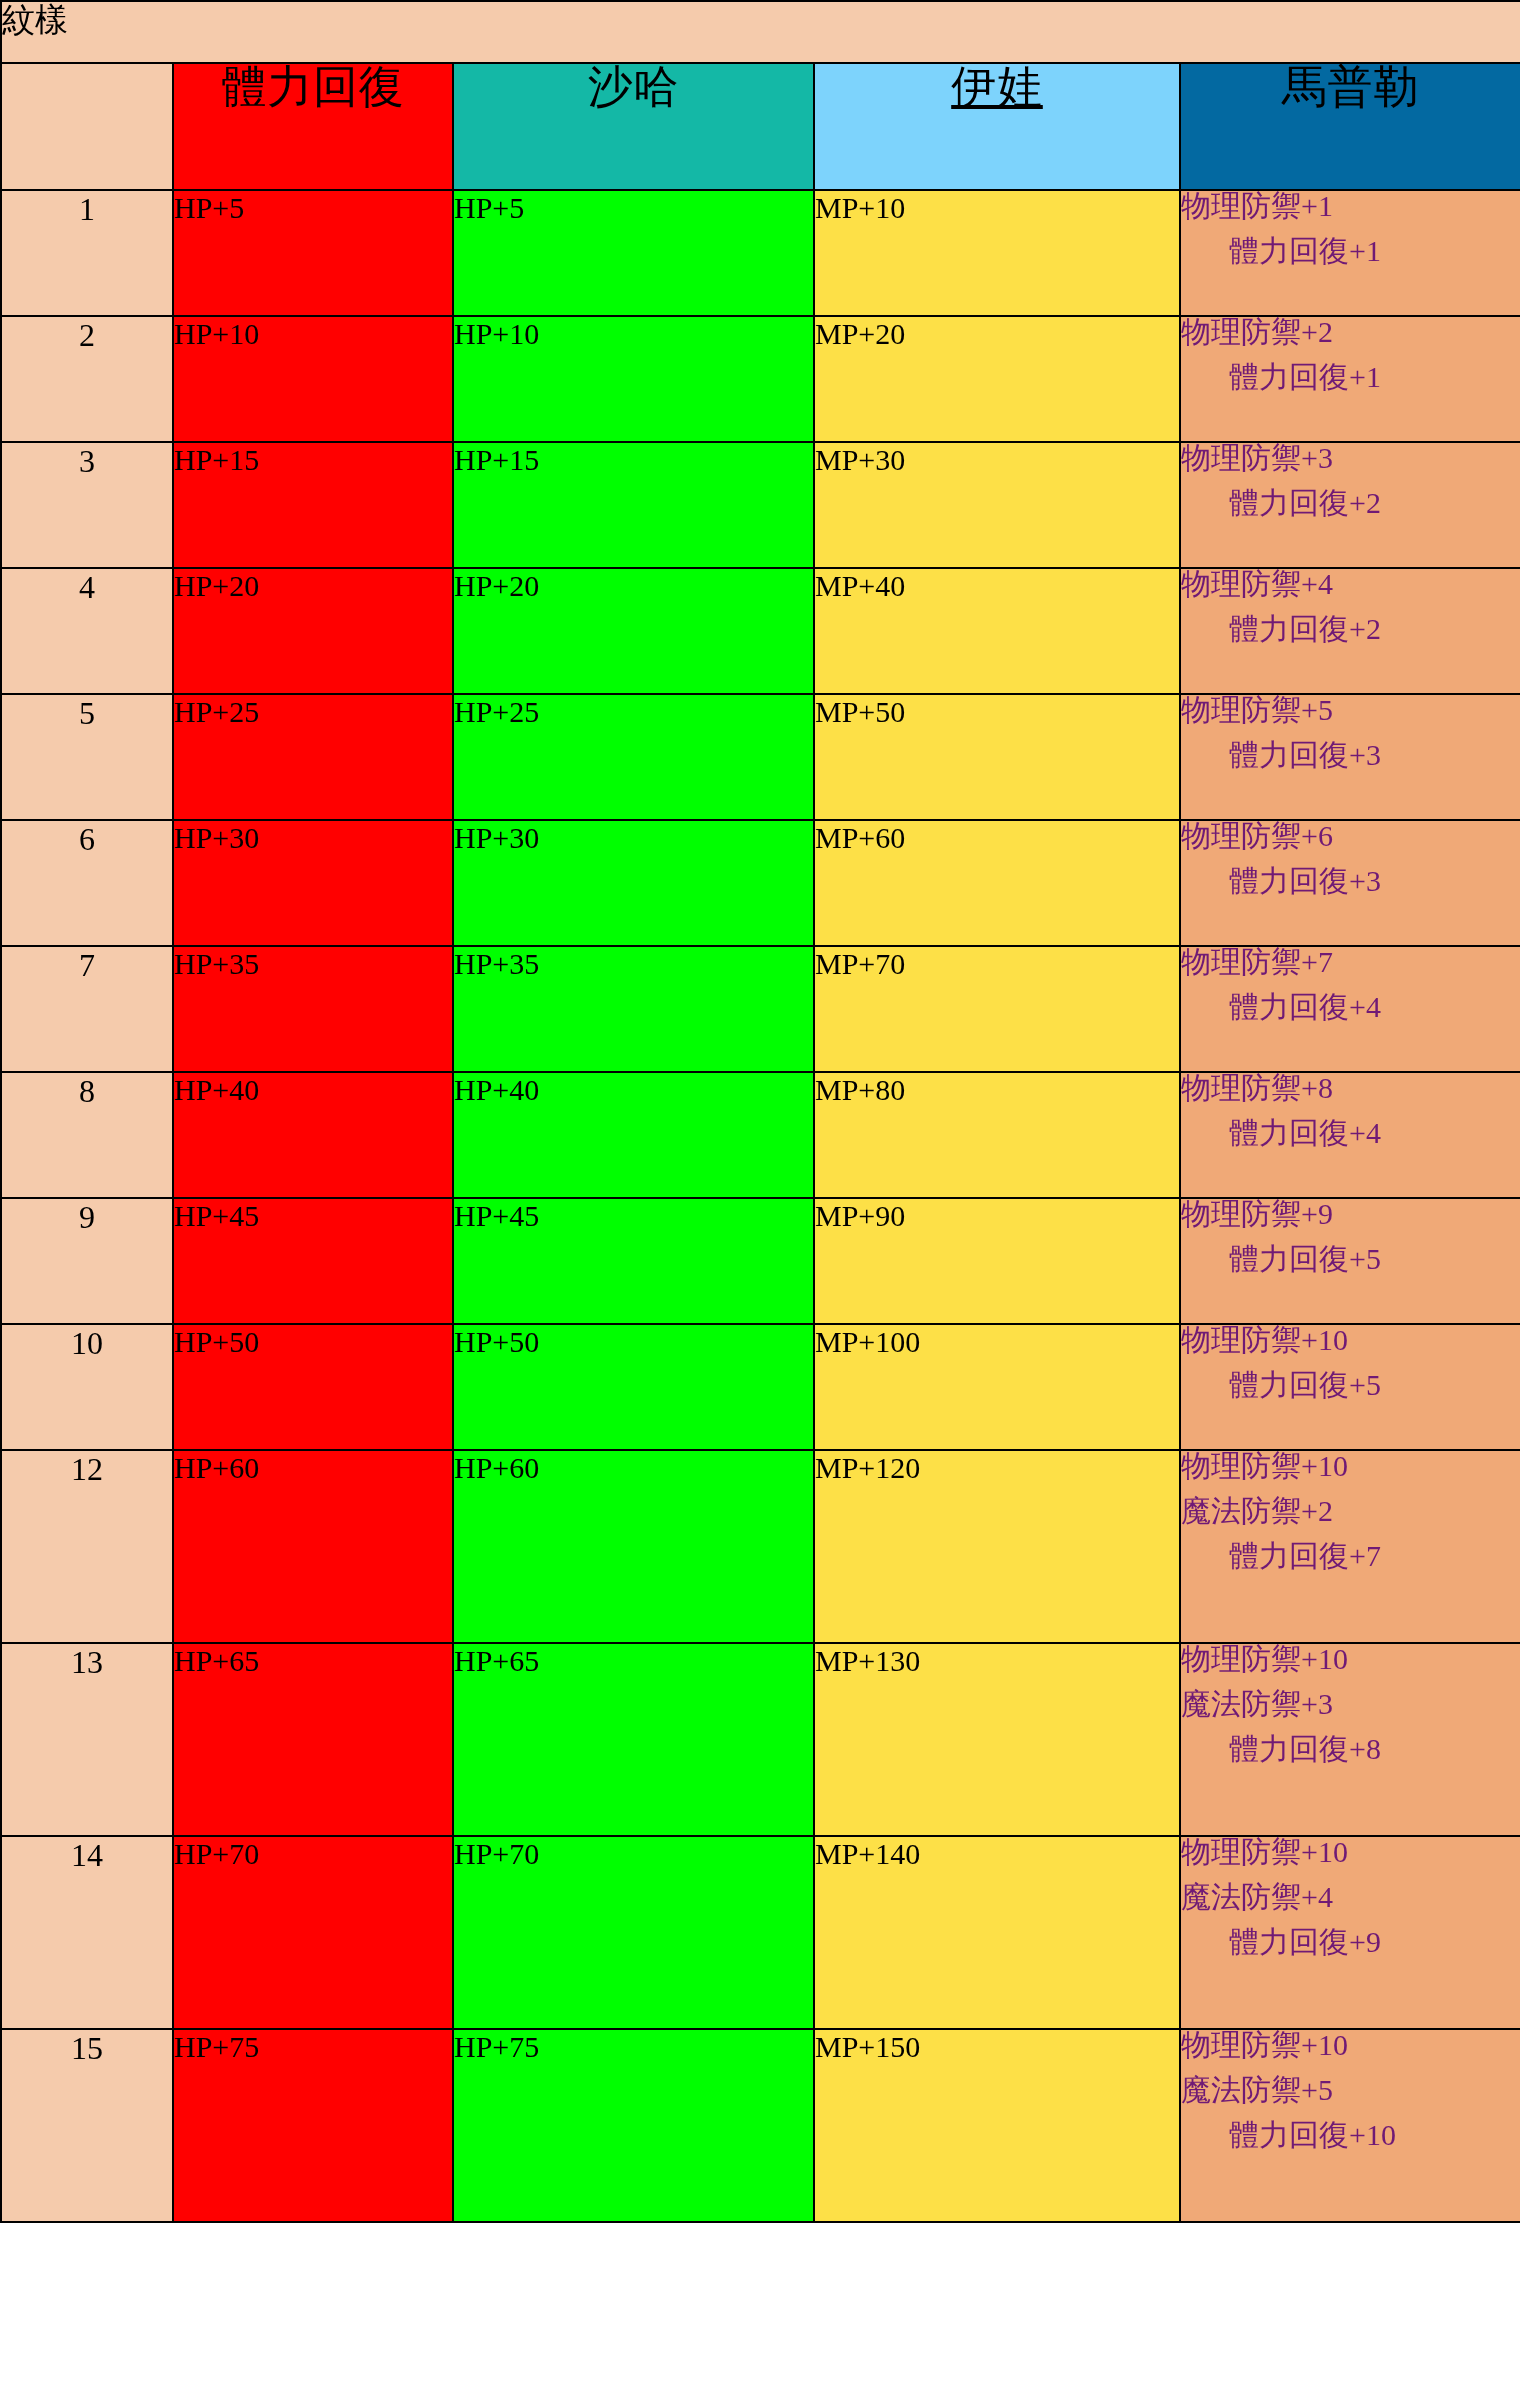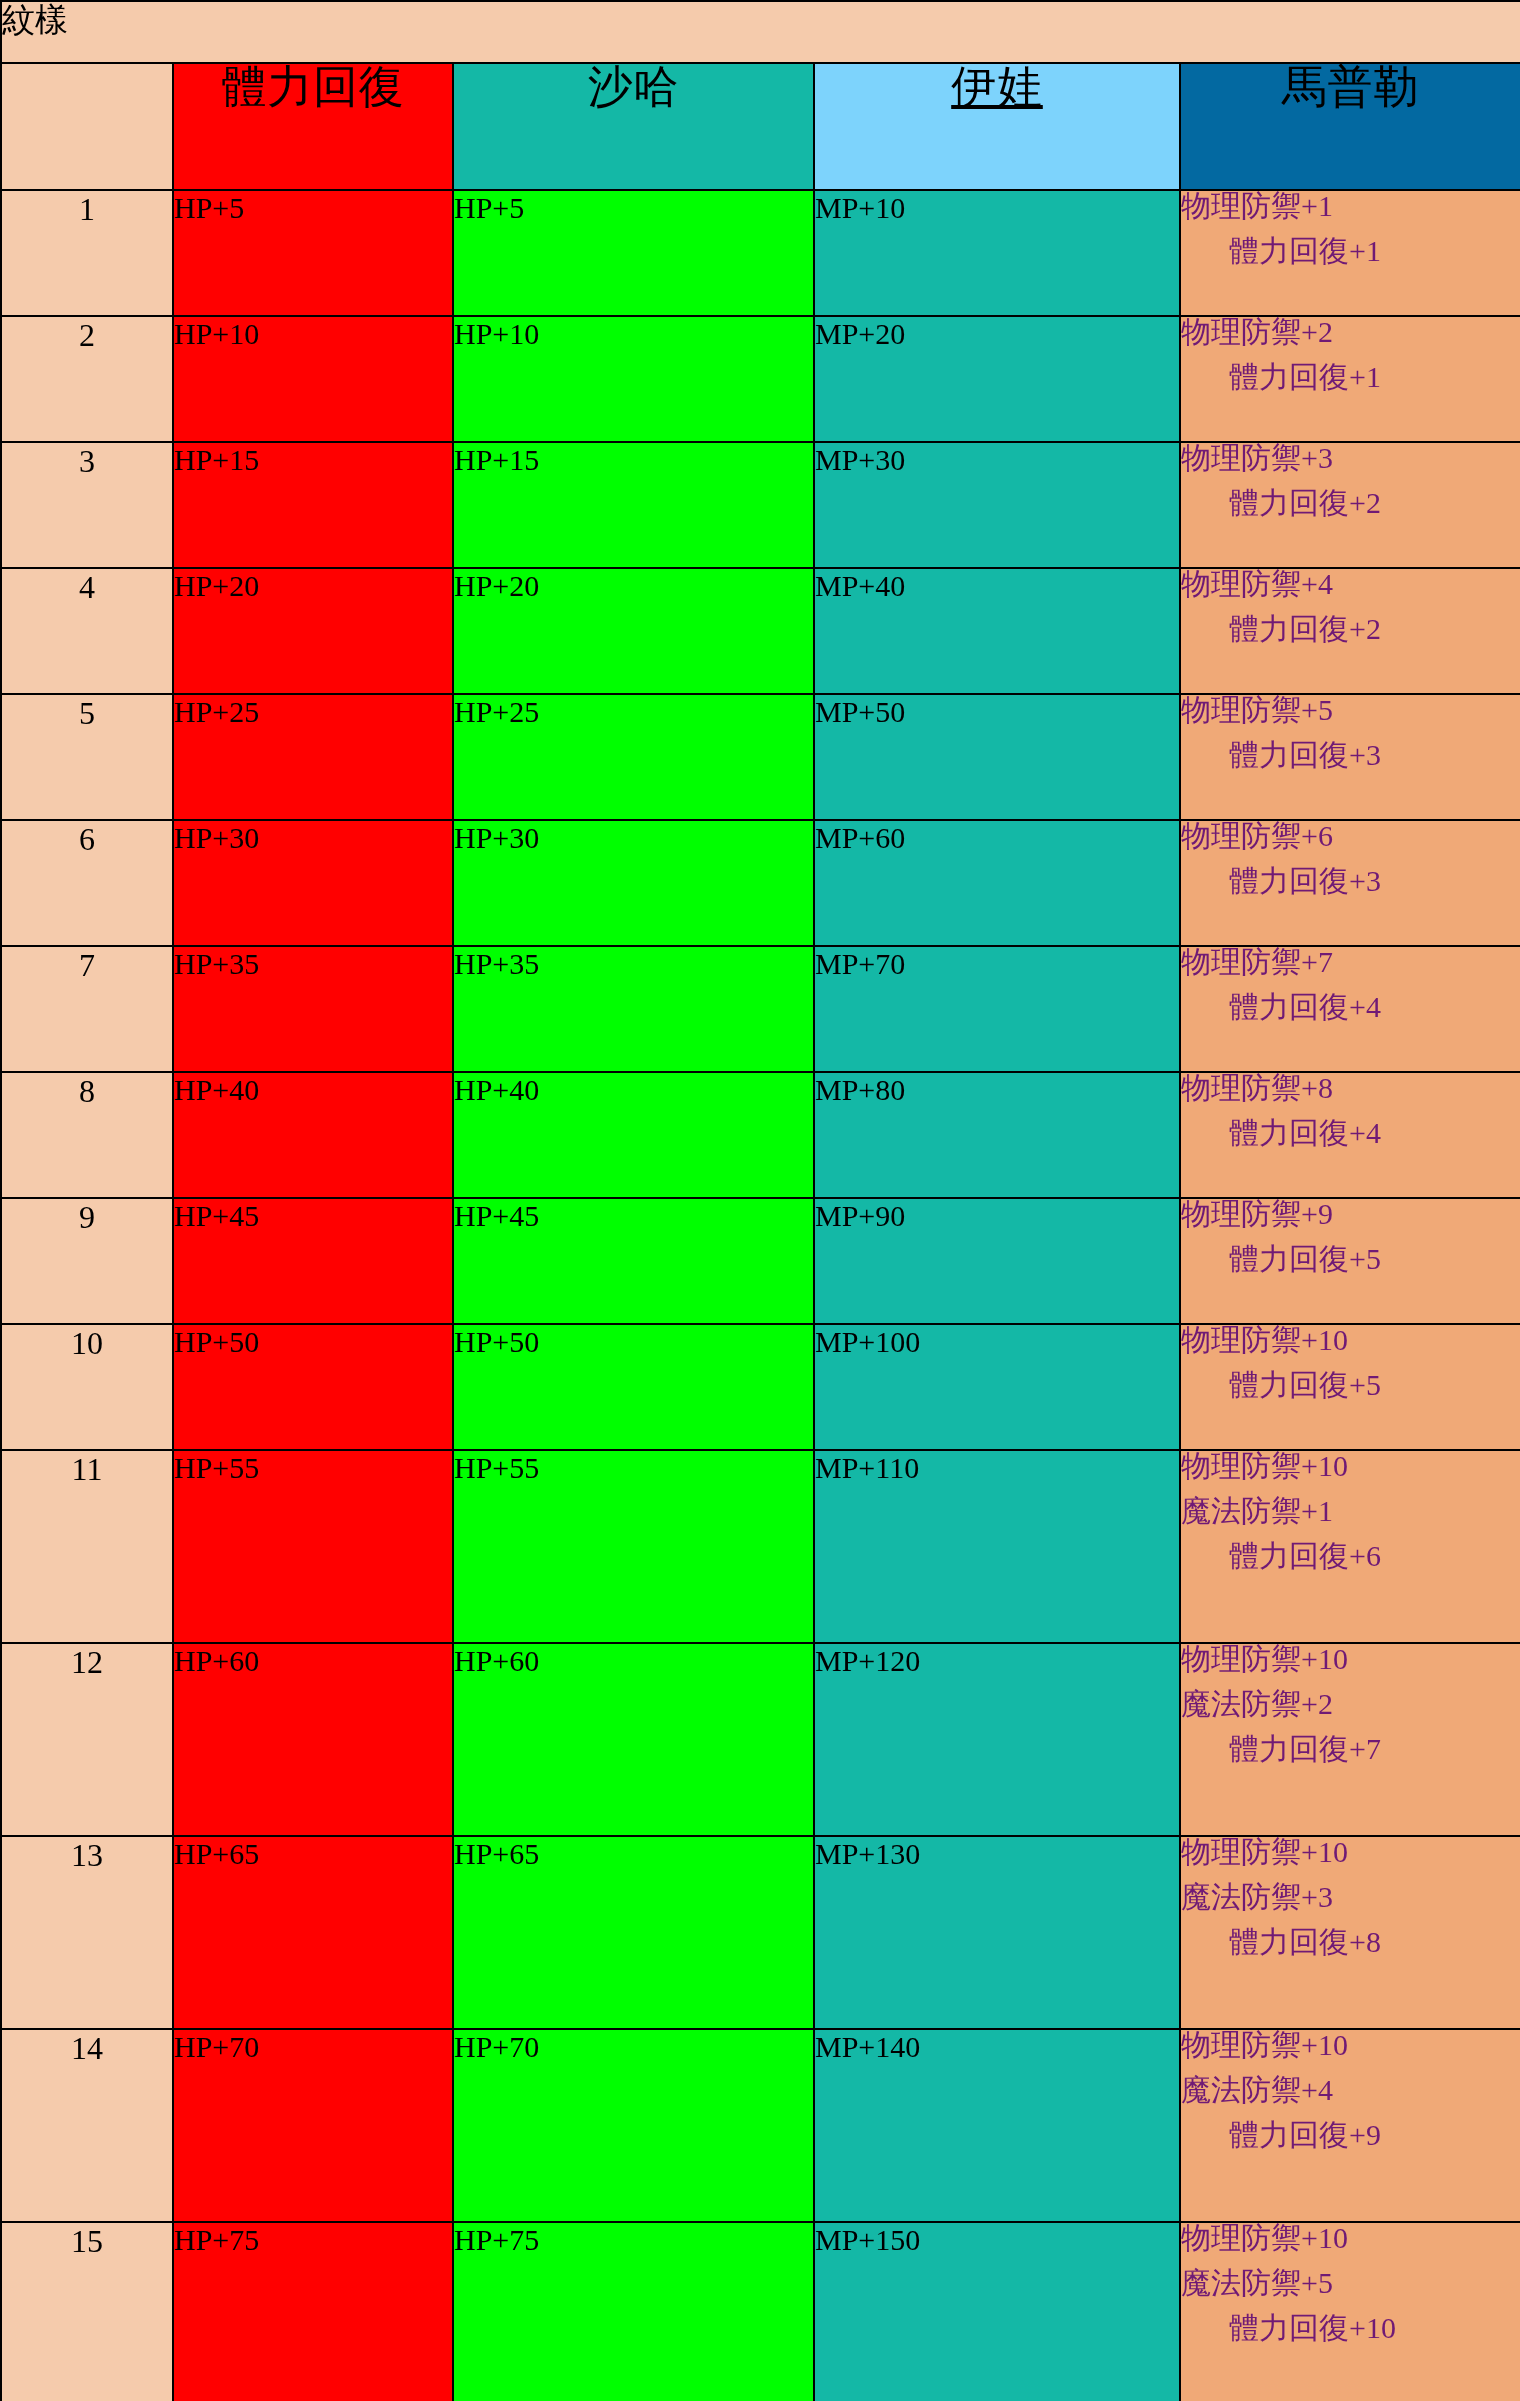--- a/index.html
+++ b/index.html
@@ -69,21 +69,21 @@
   .cell-level {
     background: #f5cbac;
     text-align: center;
     vertical-align: top;
     font-size: 32px;
     color: #000000;
     padding-top: 15px;
   }
   .cell-pag { background: #ff0000; }
   .cell-sha { background: #00ff00; }
-  .cell-iwa { background: #14b8a6; }
+  .cell-iwa { background: #fde047; }
   .cell-map { background: #f0a977; }
 
   .cell-pag, .cell-sha, .cell-iwa {
     font-size: 30px;
     color: #000000;
     padding: 14px 0 0 11.6px;
     vertical-align: top;
     line-height: 1.1;
   }
 
@@ -222,31 +222,20 @@
         <td class="cell-level">10</td>
         <td class="cell-pag">HP+50</td>
         <td class="cell-sha">HP+50</td>
         <td class="cell-iwa">MP+100</td>
         <td class="cell-map">
           <span class="mline">物理防禦+10</span>
           <span class="mline">體力回復+5</span>
         </td>
       </tr>
       <tr class="r-tall">
-        <td class="cell-level">11</td>
-        <td class="cell-pag">HP+55</td>
-        <td class="cell-sha">HP+55</td>
-        <td class="cell-iwa">MP+110</td>
-        <td class="cell-map">
-          <span class="mline">物理防禦+10</span>
-          <span class="mline">魔法防禦+1</span>
-          <span class="mline">體力回復+6</span>
-        </td>
-      </tr>
-      <tr class="r-tall">
         <td class="cell-level">12</td>
         <td class="cell-pag">HP+60</td>
         <td class="cell-sha">HP+60</td>
         <td class="cell-iwa">MP+120</td>
         <td class="cell-map">
           <span class="mline">物理防禦+10</span>
           <span class="mline">魔法防禦+2</span>
           <span class="mline">體力回復+7</span>
         </td>
       </tr>

